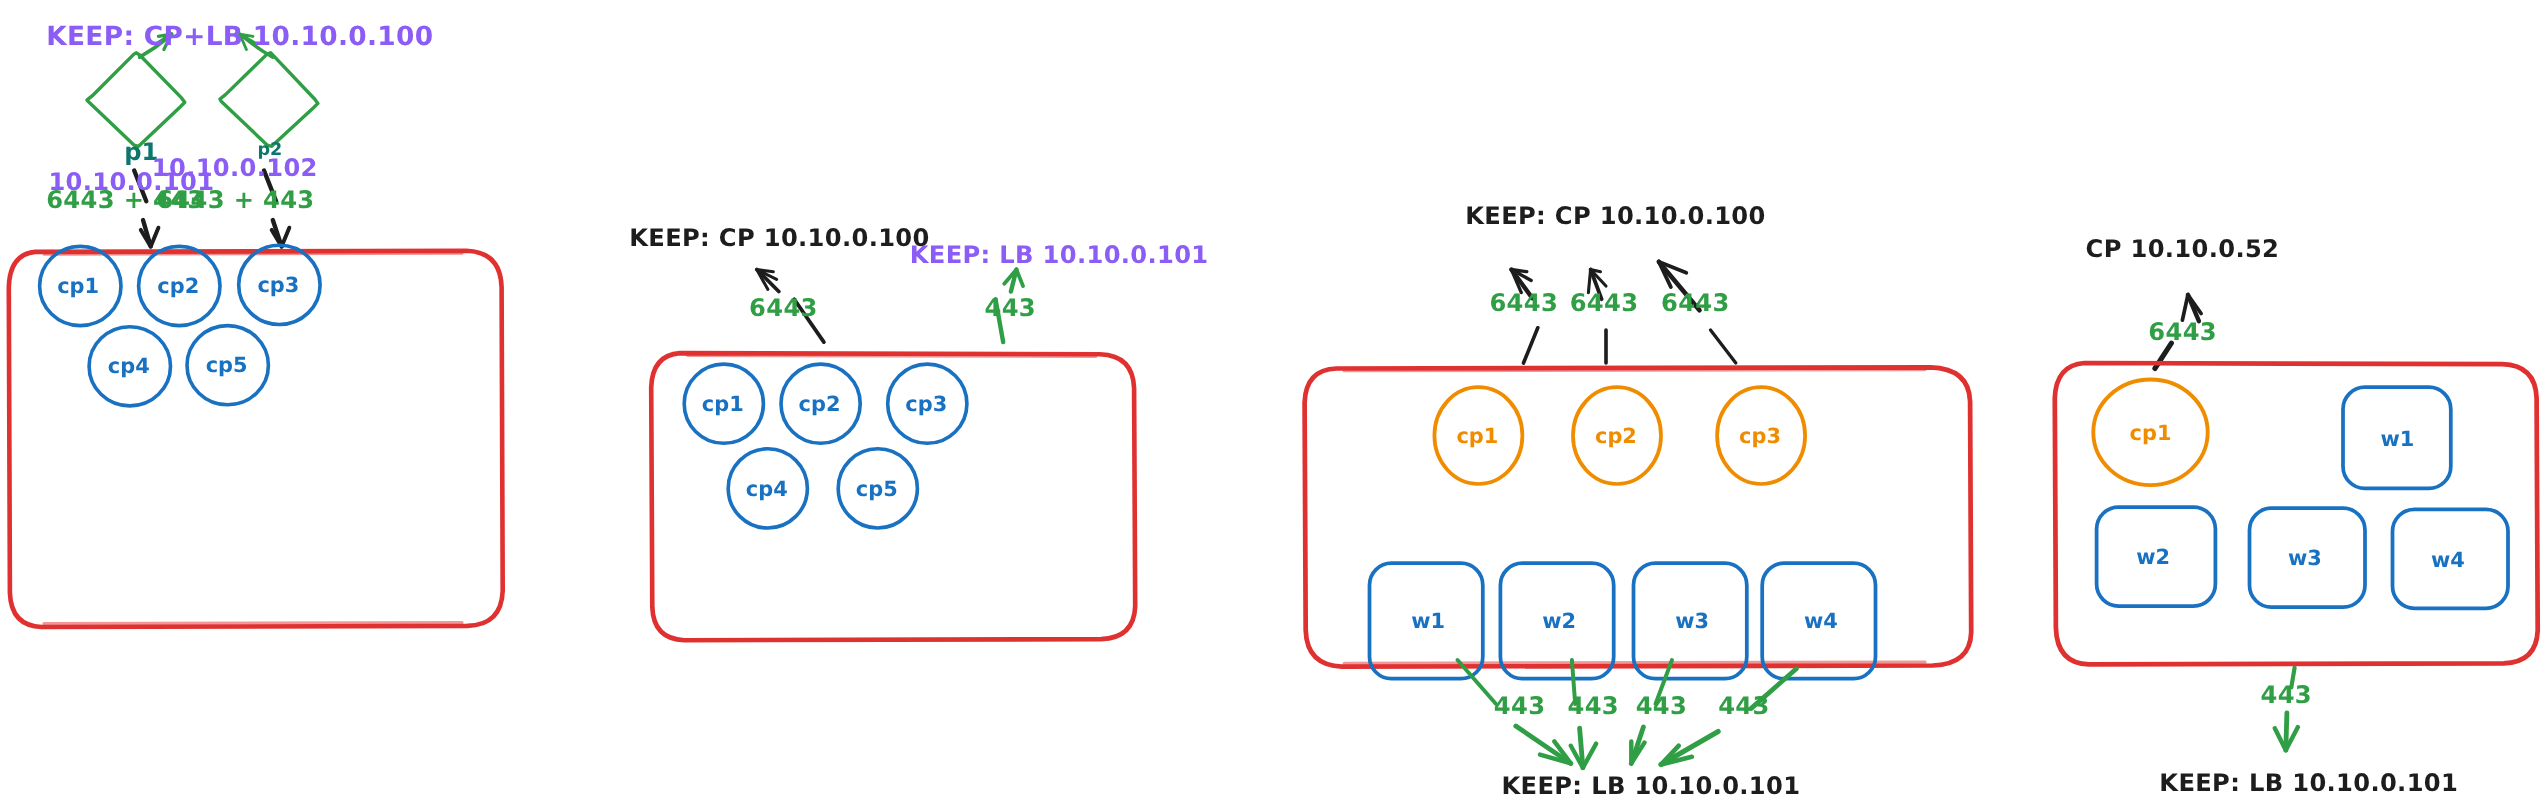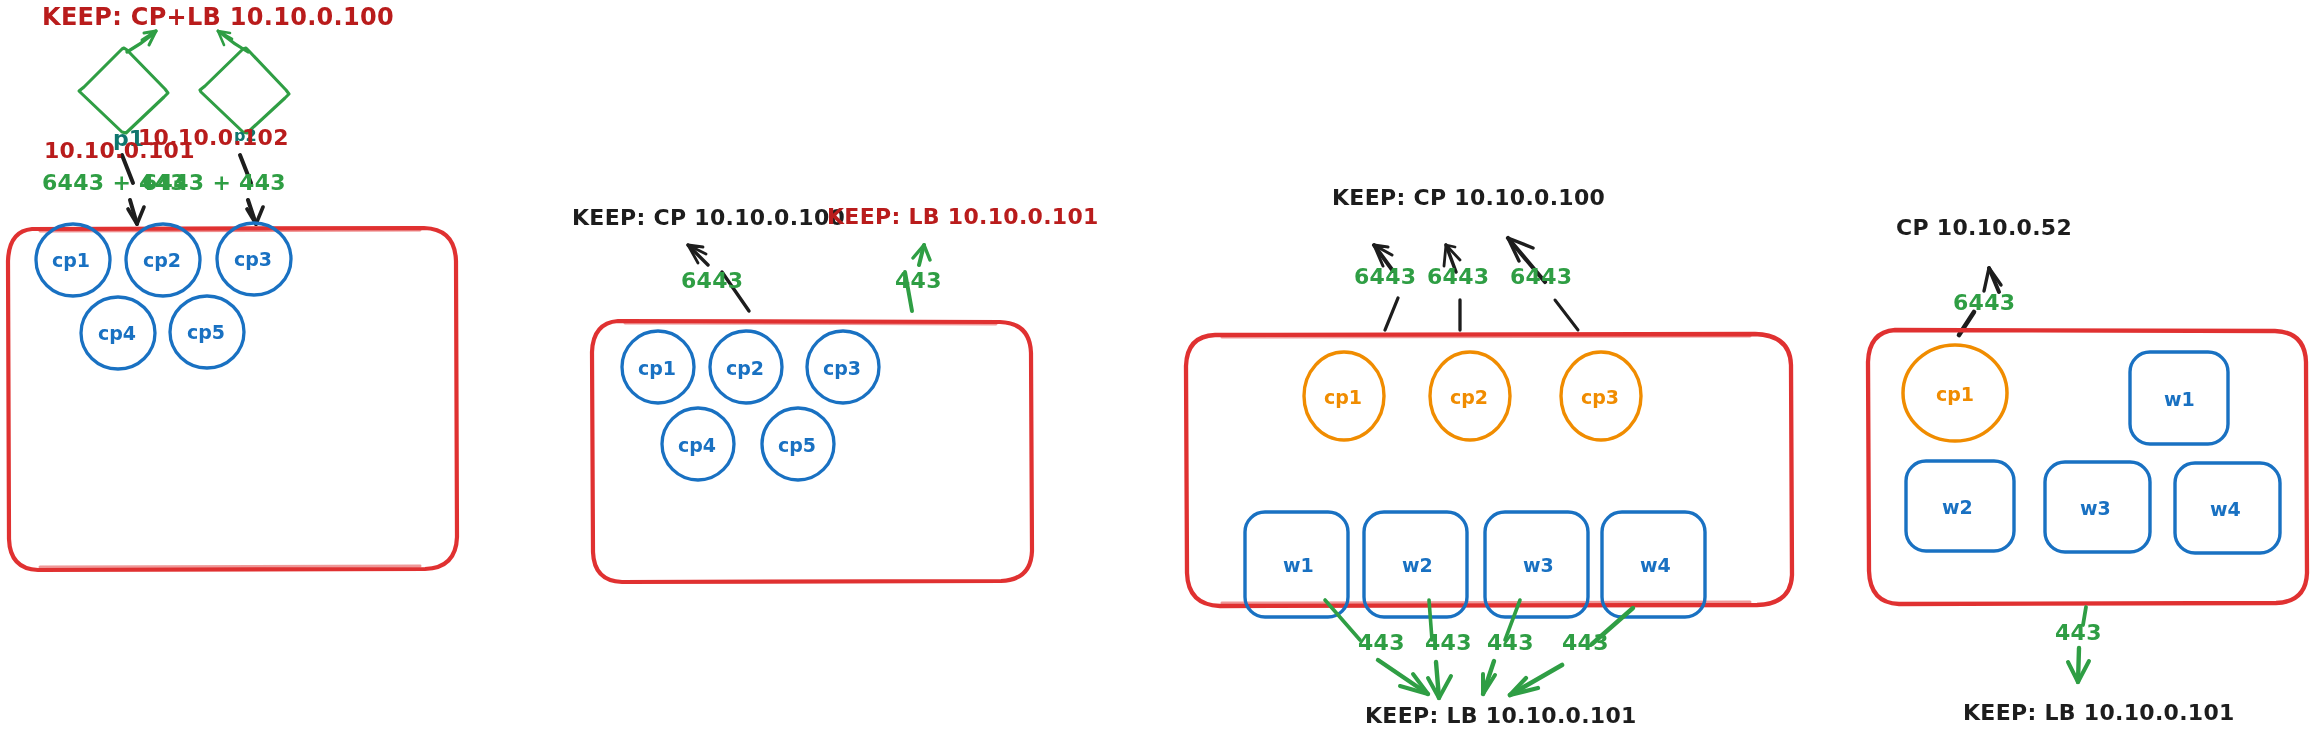--- a/index.html
+++ b/index.html
@@ -8,21 +8,21 @@
     font-family:"DejaVu Sans", sans-serif;
   }
   #board{position:absolute;left:0;top:0;width:2315px;height:736px;}
   .panel{position:absolute;top:0;height:736px;}
   
   .lbl{
     position:absolute;white-space:nowrap;
     font-family:"DejaVu Sans", sans-serif;
     font-weight:700;letter-spacing:0.3px;
   }
-  .lbl.green{color:#b91c1c;}
+  .lbl.green{color:#8b5cf6;margin-top:16px;}
   .lbl.black{color:#1d1d1d;}
   .lbl.t26{font-size:24px;}
   .lbl.t23{font-size:22px;}
   .lbl.port{font-size:22px;color:#2f9e44;font-weight:700;}
 
   
   svg.ink{position:absolute;left:0;top:0;width:2315px;height:736px;overflow:visible;pointer-events:none;}
 
   
   .nodetxt{

